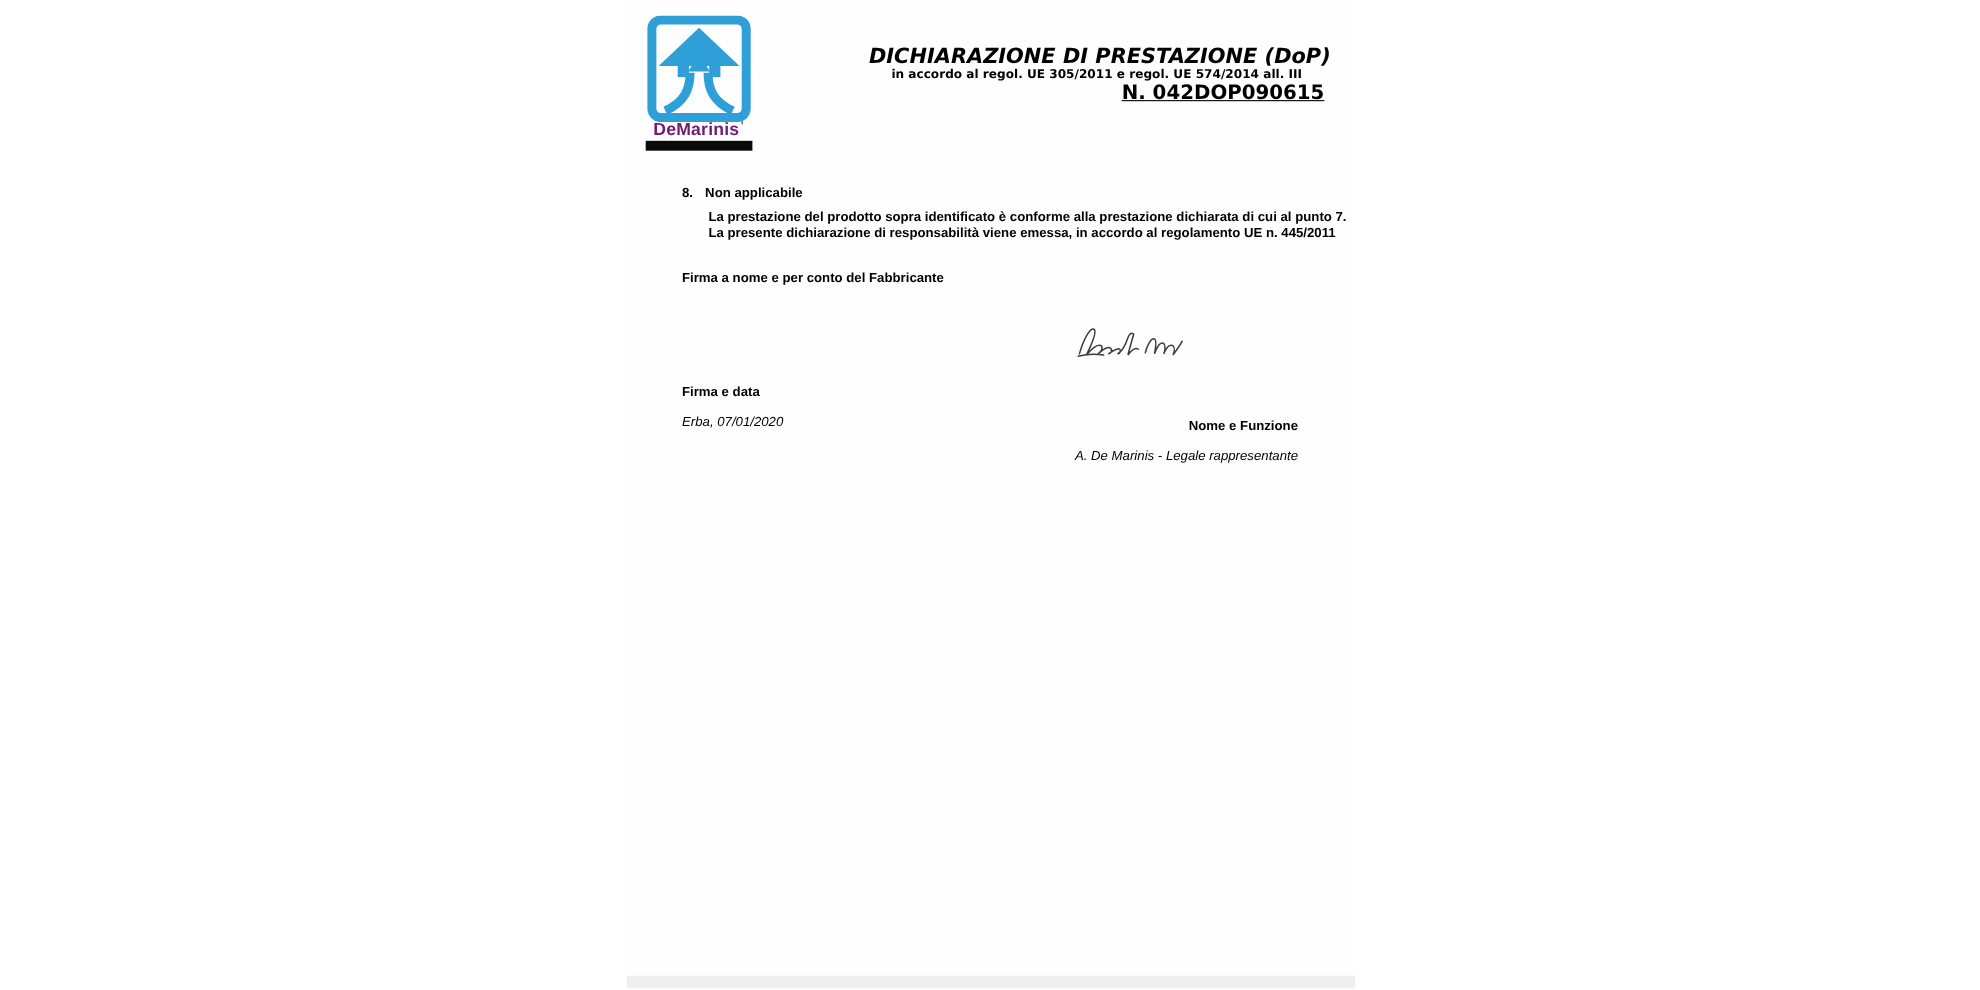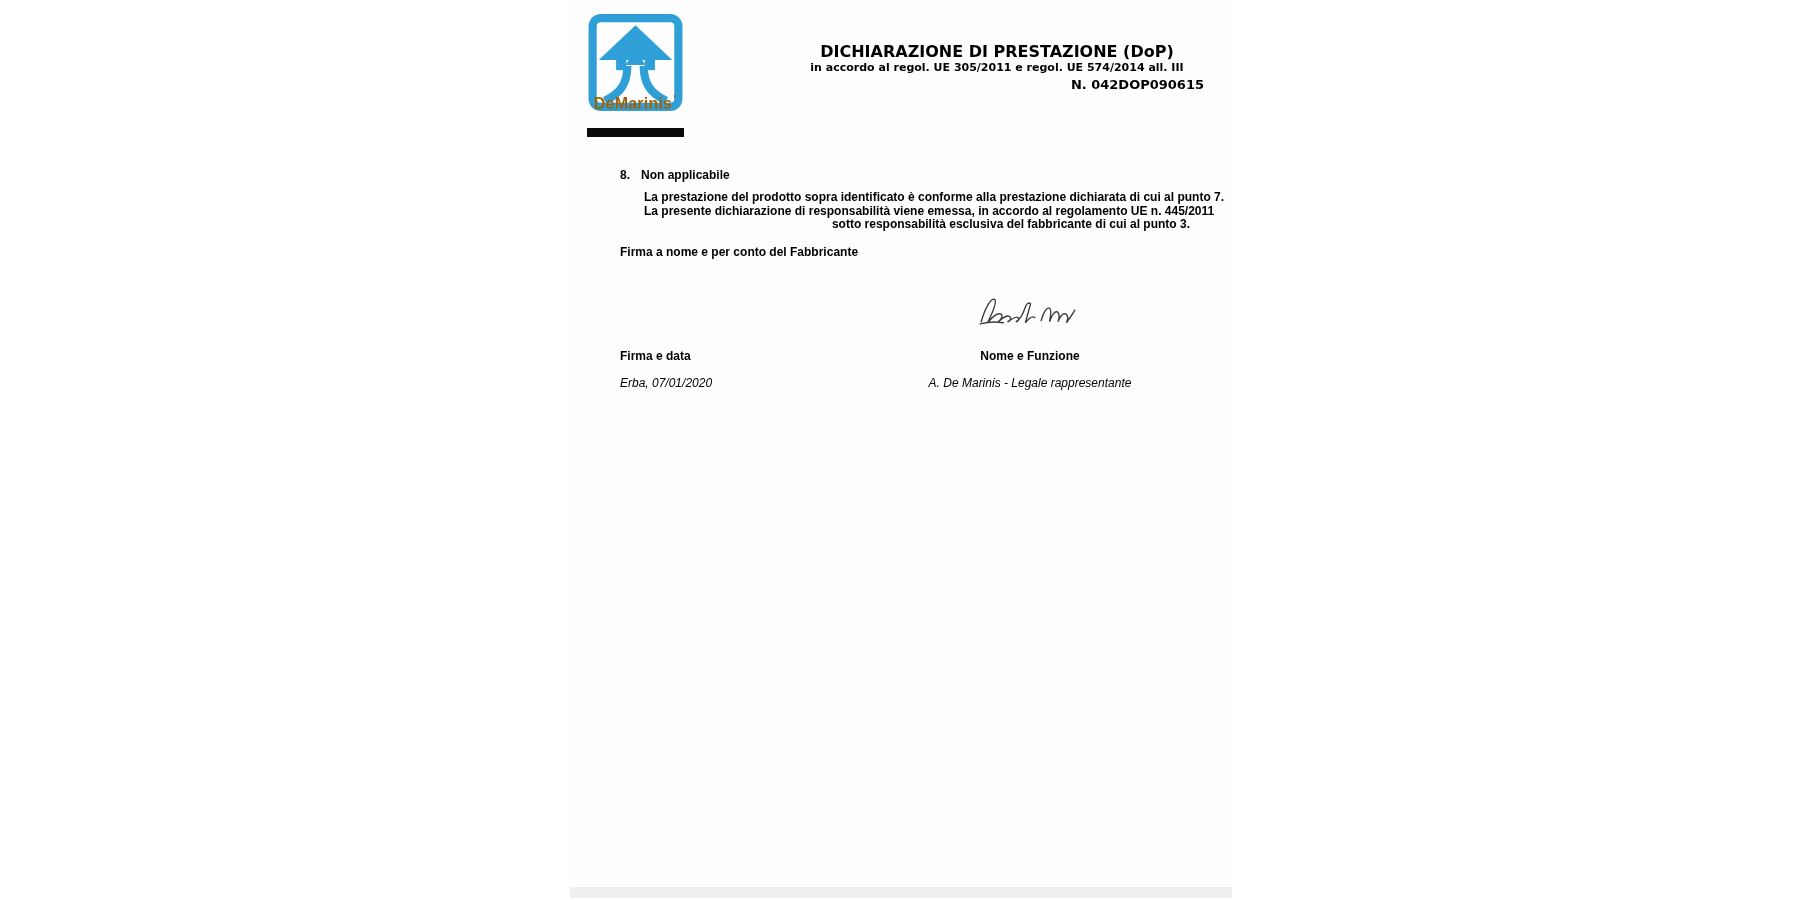--- a/index.html
+++ b/index.html
@@ -21,49 +21,49 @@
   }
   .page-edge {
     position: absolute;
     left: 0; top: 887px;
     width: 100%; height: 11px;
     background: #efefef;
   }
   
   .logo-svg { position: absolute; left: 18px; top: 14px; }
   .logo-text {
-    position: absolute; left: 12px; top: 94px; width: 106px;
+    position: absolute; left: 12px; top: 109px; width: 106px;
     text-align: center;
     font-weight: bold; font-size: 16px; letter-spacing: 0.2px;
-    color: #a16207; white-space: nowrap;
+    color: #701a75; white-space: nowrap;
   }
   .logo-text .tick { font-size: 10px; vertical-align: 6px; margin-left: 1px; }
   .logo-bar {
     position: absolute; left: 17px; top: 128px;
     width: 97px; height: 9px; background: #0a0a0a;
   }
   
   .header-block {
     position: absolute; left: 220px; top: 42px; width: 414px;
     font-family: "DejaVu Sans", sans-serif;
     font-weight: bold;
   }
-  .doc-title    { font-size: 16px;   line-height: 19px; text-align: center; white-space: nowrap; }
+  .doc-title    { font-size: 19px;   line-height: 19px; text-align: center; white-space: nowrap; font-style: italic; }
   .doc-subtitle { font-size: 11px;   line-height: 14px; text-align: center; white-space: nowrap; }
-  .doc-number   { font-size: 13px; line-height: 20px; text-align: right;  white-space: nowrap; }
+  .doc-number   { font-size: 18px; line-height: 20px; text-align: right;  white-space: nowrap; text-decoration: underline; }
   
   .txt-b  { font-weight: bold;   font-size: 12px; line-height: 13.7px; text-align: right; }
   .txt-r  { font-weight: normal; font-size: 12px; line-height: 13.7px; }
   .item8 { position: absolute; left: 50px; top: 169px; white-space: nowrap; }
   .item8 .num { display: inline-block; margin-right: 11px; }
   .para  { position: absolute; left: 50px; top: 191px; width: 570px; }
   .para div { white-space: nowrap; padding-left: 24px; }
   .firma { position: absolute; left: 50px; top: 246px; white-space: nowrap; }
   .sig-svg { position: absolute; left: 408px; top: 286px; }
-  .col-right { position: absolute; left: 310px; width: 300px; text-align: center; white-space: nowrap; }
+  .col-right { position: absolute; left: 310px; width: 300px; text-align: right; white-space: nowrap; margin-top: 31px; }
   .col-left  { position: absolute; left: 50px;  text-align: left;  white-space: nowrap; }
   .row-labels { top: 350px; }
   .row-values { top: 377px; font-style: italic; }
 </style>
 </head>
 <body>
 
 <div class="canvas">
   <div class="page">
 
@@ -91,21 +91,20 @@
       <div class="doc-number">N. 042DOP090615</div>
     </div>
 
     <div class="item8 txt-b">
       <span class="num">8.</span><span>Non applicabile</span>
     </div>
 
     <div class="para txt-b">
       <div>La prestazione del prodotto sopra identificato è conforme alla prestazione dichiarata di cui al punto 7.</div>
       <div>La presente dichiarazione di responsabilità viene emessa, in accordo al regolamento UE n. 445/2011</div>
-      <div>sotto responsabilità esclusiva del fabbricante di cui al punto 3.</div>
     </div>
 
     <div class="firma txt-b">Firma a nome e per conto del Fabbricante</div>
 
     <svg class="sig-svg" width="100" height="42" viewBox="0 0 95 40">
       <g fill="none" stroke="#3c3c3c" stroke-width="1.3" stroke-linecap="round">
         <path d="M3,34 C7,20 13,10 16,13 C18,16 13,27 9,35 C14,29 19,25 22,27 C24,29 21,33 19,34 C23,31 27,27 30,29 C32,31 30,34 28,34 C32,32 36,28 38,30 C39,32 38,34 36,34 C40,32 43,26 45,20 C46,17 48,15 50,17 C48,24 46,31 45,35 C48,31 51,28 54,30"></path>
         <path d="M60,33 C62,26 65,20 68,21 C70,22 69,29 68,34 C70,28 73,23 76,25 C78,27 77,32 76,34 C78,29 81,25 84,27 C86,29 85,33 84,35 C87,31 90,27 92,23"></path>
         <path d="M2,36 C10,34 18,34 24,35"></path>
       </g>

